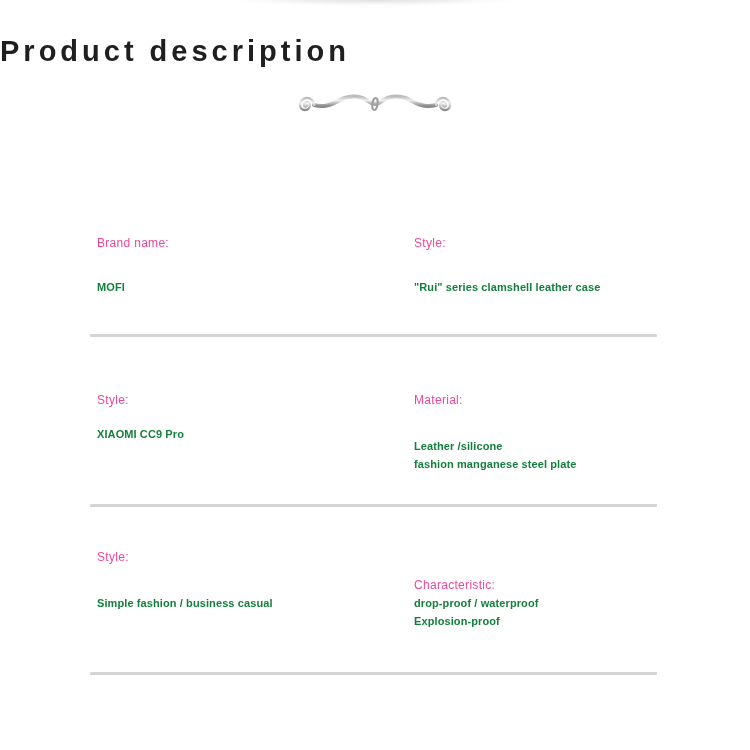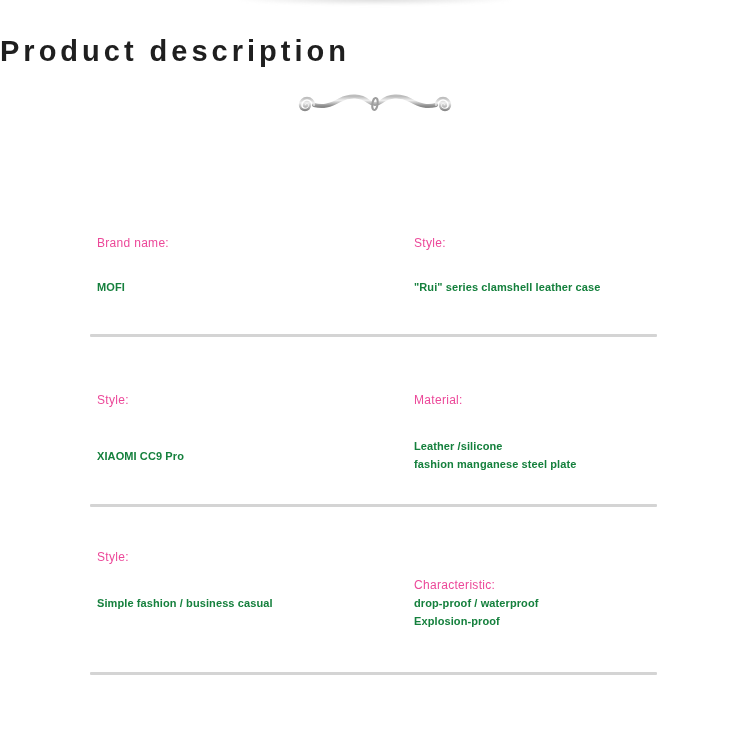--- a/index.html
+++ b/index.html
@@ -109,21 +109,21 @@
   </div>
 
   <div class="spec-label col-right" style="top:231px">Style:</div>
   <div class="spec-value col-right" style="top:279px">
     <div>"Rui" series clamshell leather case</div>
   </div>
 
   <div class="divider" style="top:334px"></div>
 
   <div class="spec-label col-left" style="top:388px">Style:</div>
-  <div class="spec-value col-left" style="top:448px">
+  <div class="spec-value col-left" style="top:426px">
     <div>XIAOMI CC9 Pro</div>
   </div>
 
   <div class="spec-label col-right" style="top:388px">Material:</div>
   <div class="spec-value col-right" style="top:438px">
     <div>Leather /silicone</div>
     <div>fashion manganese steel plate</div>
   </div>
 
   <div class="divider" style="top:504px"></div>

